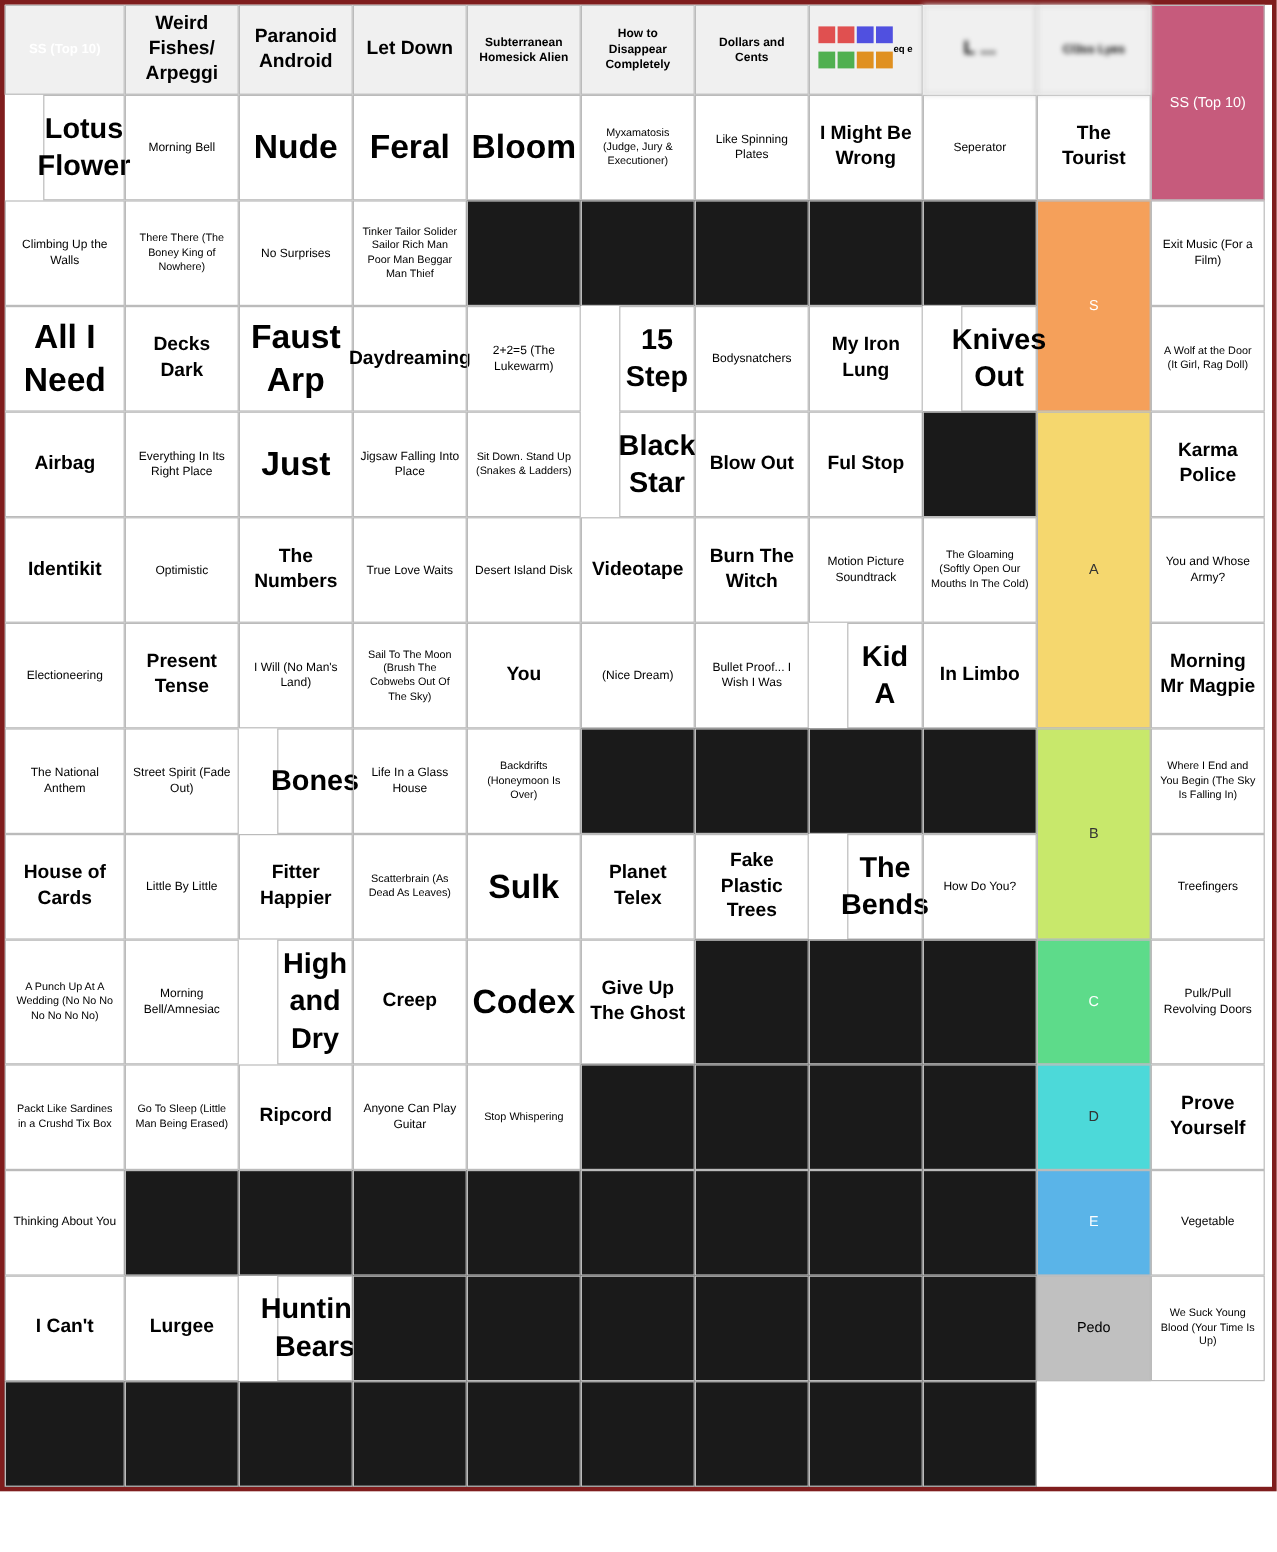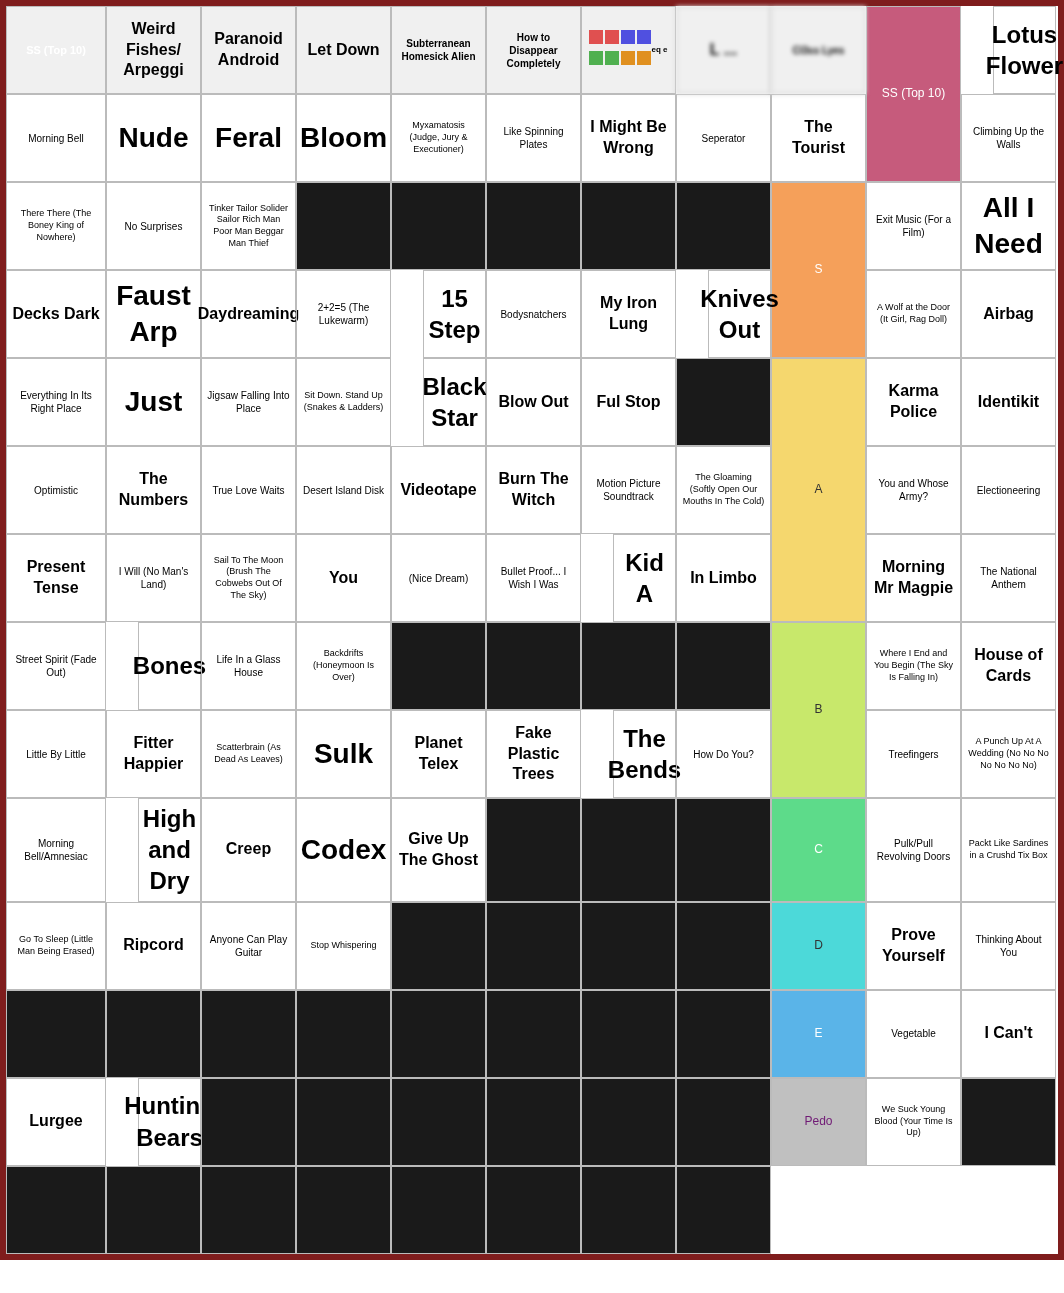--- a/index.html
+++ b/index.html
@@ -2,21 +2,21 @@
 <html><head>
   <meta charset="utf-8">
   <style>
     * { box-sizing: border-box; margin: 0; padding: 0; }
     body { font-family: Arial, sans-serif; background: #fff; }
     
     .grid-container {
       display: grid;
       grid-template-columns: 100px 95px 95px 95px 95px 95px 95px 95px 95px 95px 95px;
       width: 1064px;
-      border: 6px solid #7f1d1d;
+      border: 4px solid #7f1d1d;
     }
     
     .cell {
       border: 1px solid #bbb;
       padding: 4px 5px;
       display: flex;
       align-items: center;
       justify-content: center;
       text-align: center;
       min-height: 88px;
@@ -30,21 +30,21 @@
     .cell.small { font-size: 10px; }
     .cell.xsmall { font-size: 9px; }
     
     .tier-ss { background-color: #c65b7c; color: white; }
     .tier-s { background-color: #f5a05a; color: white; }
     .tier-a { background-color: #f5d76e; color: #333; }
     .tier-b { background-color: #c8e86b; color: #333; }
     .tier-c { background-color: #5ddb8a; color: white; }
     .tier-d { background-color: #4cd9d9; color: #333; }
     .tier-e { background-color: #5ab4e8; color: white; }
-    .tier-pedo { background-color: #c0c0c0; color: #701a75; }
+    .tier-pedo { background-color: #c0c0c0; color: #000000; }
     
     .header { background-color: #f0f0f0; font-weight: bold; font-size: 11px; min-height: 75px; }
     .black { background-color: #1a1a1a; }
     
     .tier-label {
       display: flex;
       align-items: center;
       justify-content: center;
     }
 
@@ -80,20 +80,21 @@
 <div class="grid-container">
 
   <div class="cell header tier-ss tier-label">
     <span>SS (Top 10)</span>
   </div>
   <div class="cell header medium">Weird Fishes/ Arpeggi</div>
   <div class="cell header medium">Paranoid Android</div>
   <div class="cell header medium">Let Down</div>
   <div class="cell header small">Subterranean Homesick Alien</div>
   <div class="cell header small">How to Disappear Completely</div>
+  <div class="cell header small">Dollars and Cents</div>
   <div class="cell header dots-cell">
     <div class="color-grid">
       <div class="color-square" style="background:#e05050;"></div>
       <div class="color-square" style="background:#e05050;"></div>
       <div class="color-square" style="background:#5050e0;"></div>
       <div class="color-square" style="background:#5050e0;"></div>
       <div class="color-square" style="background:#50b050;"></div>
       <div class="color-square" style="background:#50b050;"></div>
       <div class="color-square" style="background:#e09020;"></div>
       <div class="color-square" style="background:#e09020;"></div>

